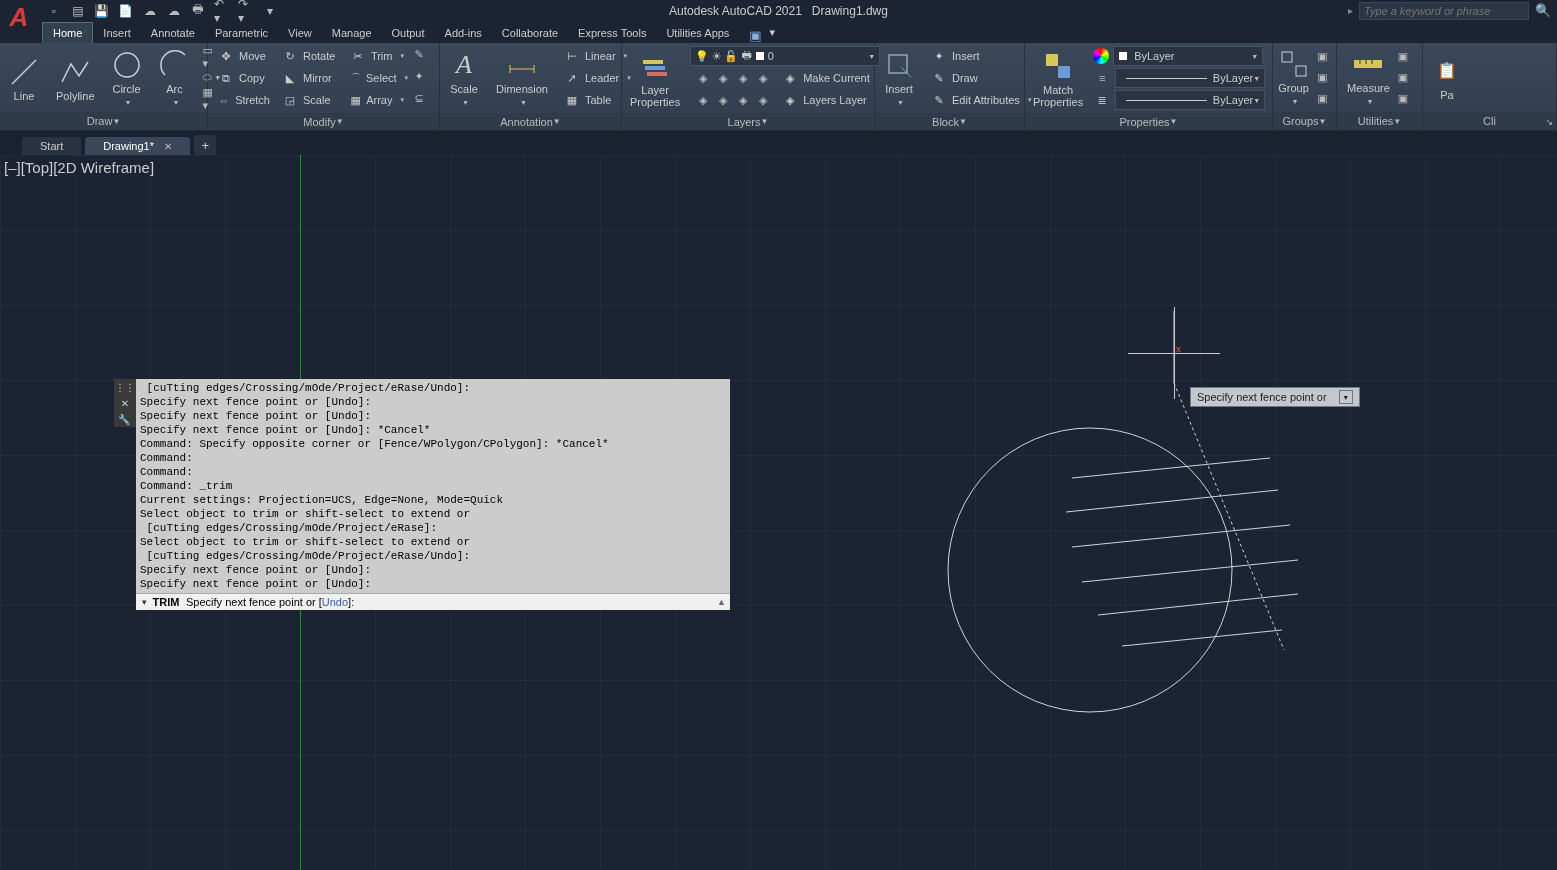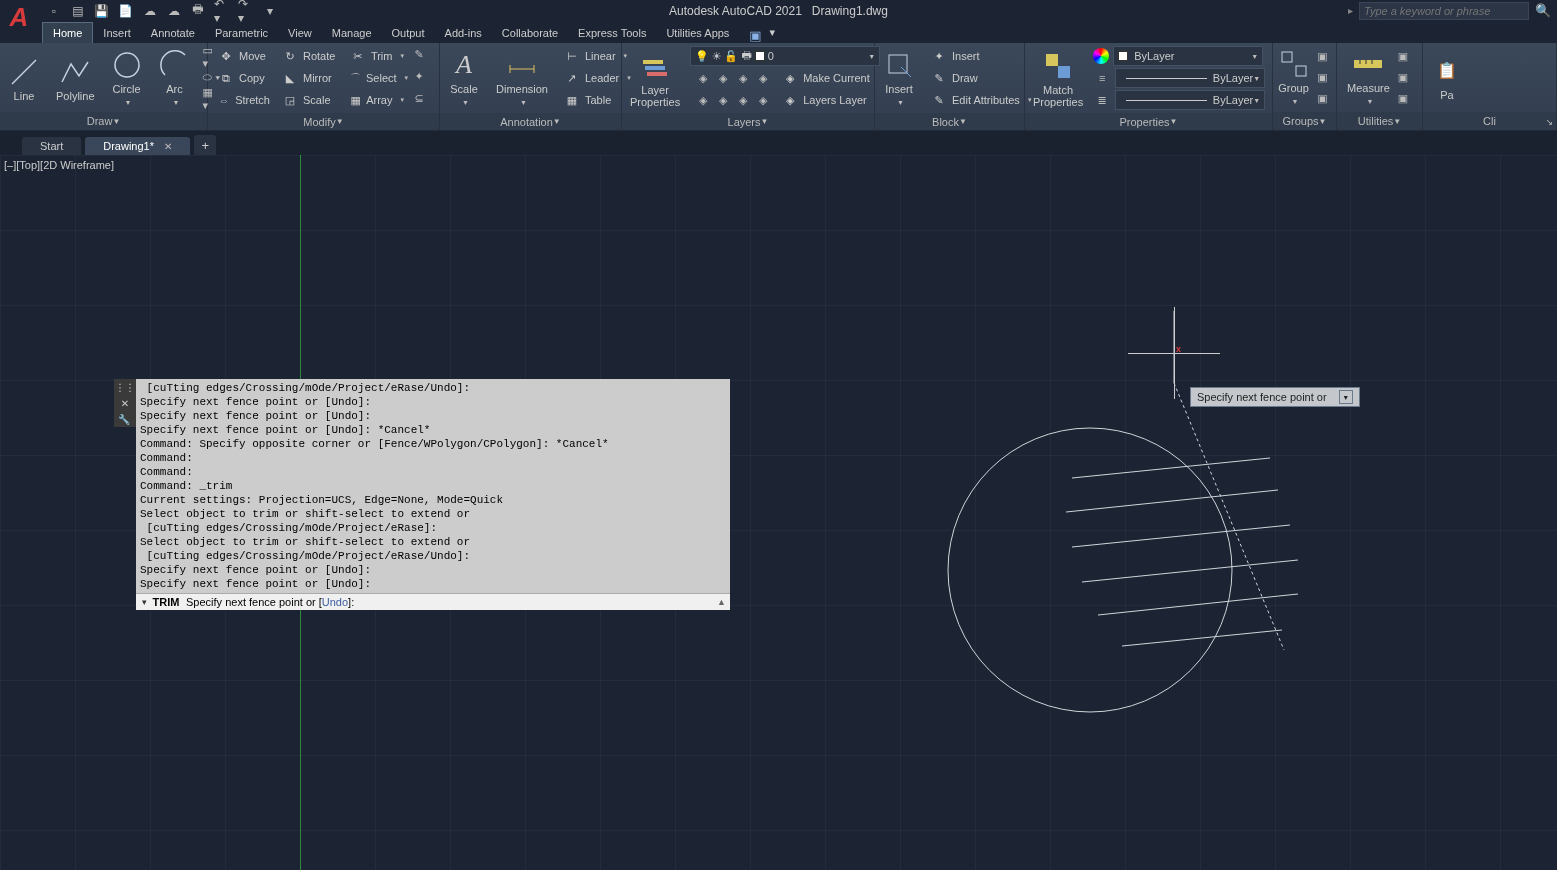--- a/index.html
+++ b/index.html
@@ -46,21 +46,21 @@
 .doctabs { height:24px; background:#1a2230; display:flex; align-items:flex-end; padding-left:22px; }
 .doctab { background:#2a3342; padding:3px 18px; font-size:11px; color:#ccc; margin-right:4px; border-top-left-radius:3px; border-top-right-radius:3px; cursor:pointer; display:flex; align-items:center; gap:10px; }
 .doctab.active { background:#3a475a; color:#fff; }
 .doctab .close {font-size:10px; color:#bbb;}
 .addtab { width:22px; height:20px; background:#2a3342; display:flex; align-items:center; justify-content:center; font-size:13px; color:#ccc; cursor:pointer; border-top-left-radius:3px; border-top-right-radius:3px;}
 
 
 .canvas { position:relative; background:#1c2433; height: calc(870px - 21px - 22px - 88px - 24px); overflow:hidden; }
 .grid-v, .grid-h { position:absolute; background:rgba(130,150,175,0.07); }
 .axis-v { position:absolute; width:1px; background:#2d8a3a; top:0; bottom:0; }
-.viewport-label { position:absolute; left:4px; top:4px; font-size:11px; color:#ccc; }
+.viewport-label { position:absolute; left:4px; top:4px; font-size:15px; color:#ccc; }
 
 .cmd-window { position:absolute; background:#ccc; left:136px; top:224px; width:594px; }
 .cmd-toolbar { position:absolute; left:-22px; top:0; width:22px; background:#3a3a3a; display:flex; flex-direction:column; }
 .cmd-tool { width:22px; height:16px; display:flex; align-items:center; justify-content:center; font-size:10px; color:#ccc; cursor:pointer; }
 .cmd-history { background:#ccc; color:#000; font-family:"Consolas","Courier New",monospace; font-size:11px; line-height:14px; padding:2px 4px; white-space:pre; }
 .cmd-line { background:#f0f0f0; color:#000; font-family:"Consolas","Courier New",monospace; font-size:11px; padding:2px 6px; display:flex; align-items:center; border-top:1px solid #aaa; position:relative; }
 .cmd-line .rec { color:#333; margin-right:6px; font-size:9px; }
 .cmd-line b { font-weight:bold; }
 .cmd-line .link { color:#3b5ca0; }
 .cmd-line .up { position:absolute; right:4px; color:#666; font-size:9px; }

